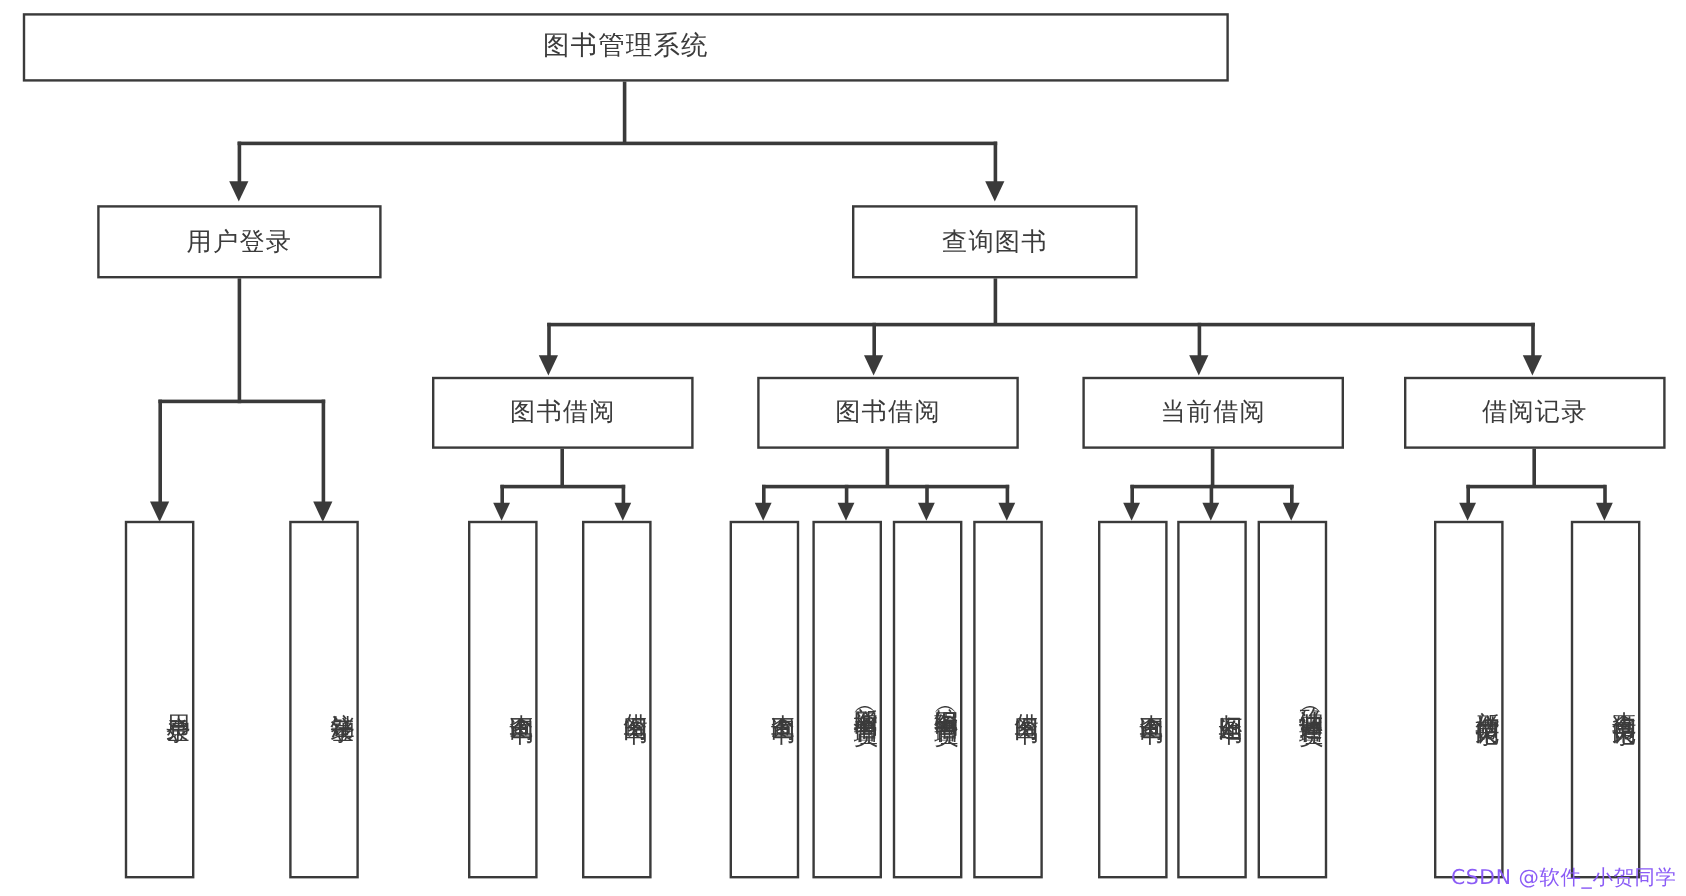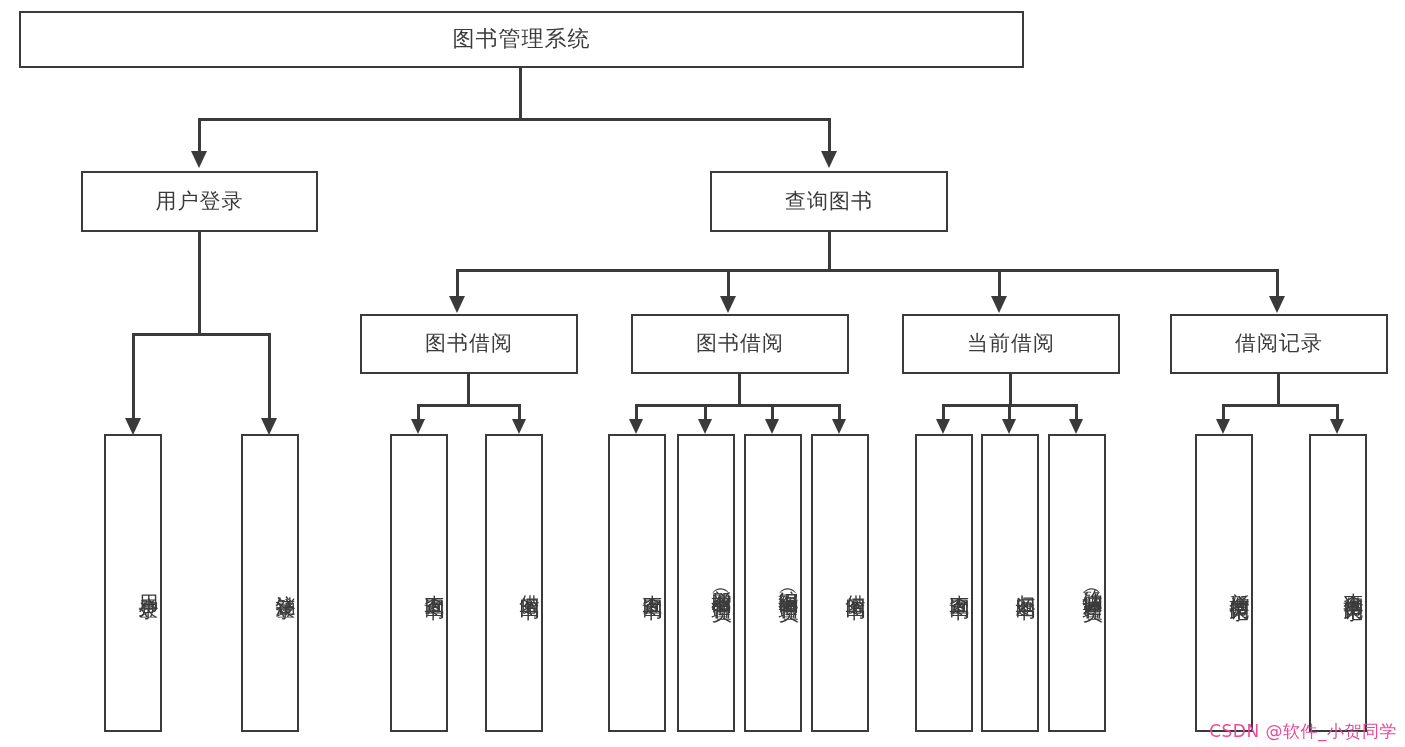--- a/index.html
+++ b/index.html
@@ -69,21 +69,21 @@
     border-left:7px solid transparent;
     border-right:7px solid transparent;
     border-top:15px solid #3a3a3a;
   }
   
   .watermark{
     position:absolute;
     right:8px;
     bottom:4px;
     font-size:17px;
-    color:#ec4899;
+    color:#8b5cf6;
     letter-spacing:.5px;
     white-space:nowrap;
     pointer-events:none;
   }
 </style>
 </head>
 <body>
 
 <div id="canvas">
 

